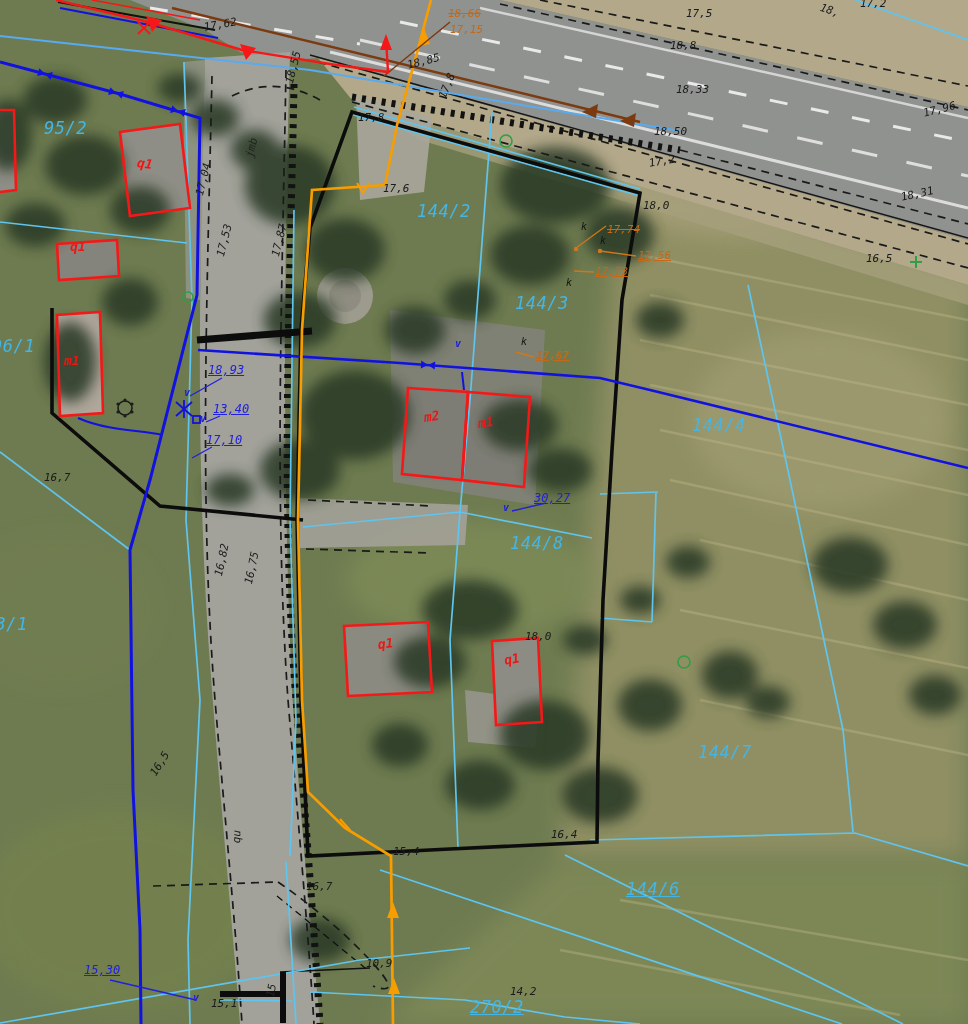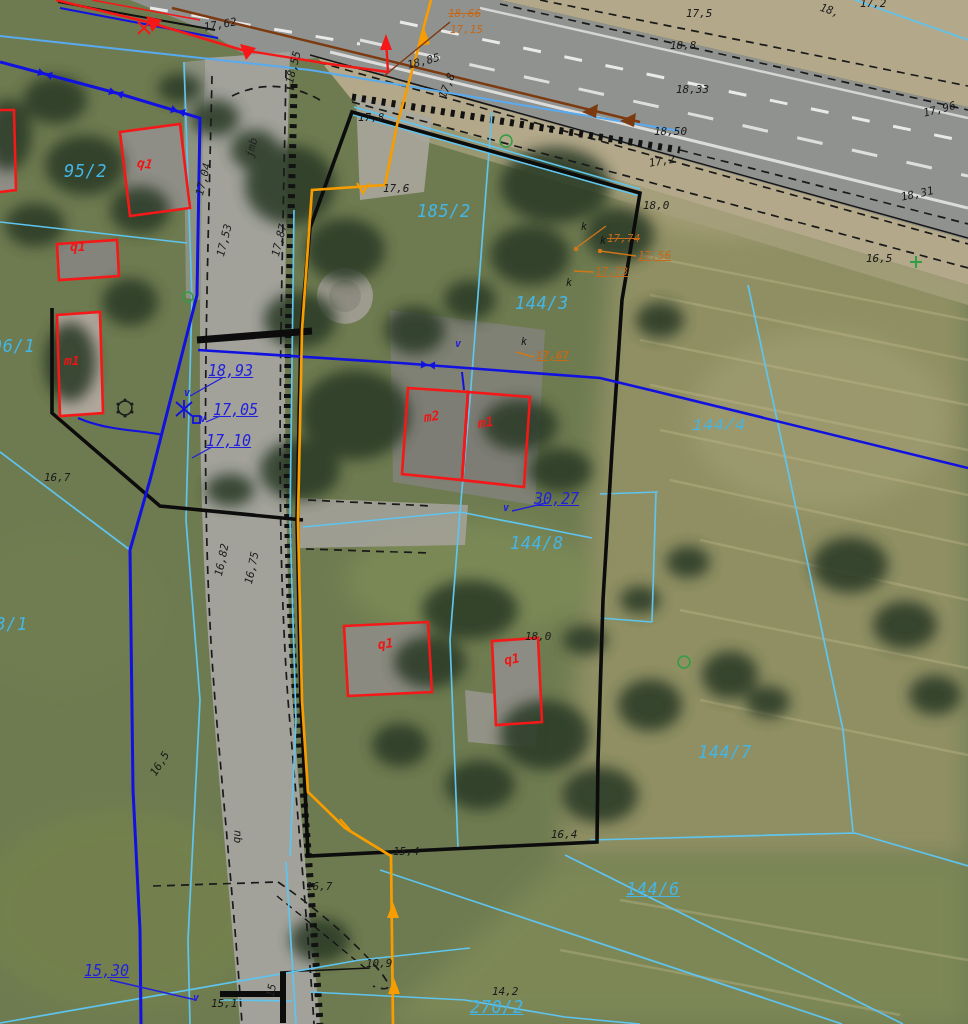--- a/index.html
+++ b/index.html
@@ -6,21 +6,21 @@
   #stage{position:relative;width:968px;height:1024px;overflow:hidden;
          background:linear-gradient(135deg,#6e7b50 0%,#6a784e 45%,#76815a 100%);
          font-family:"DejaVu Sans",sans-serif;}
   #stage svg{position:absolute;left:0;top:0;}
   #labels{position:absolute;left:0;top:0;width:100%;height:100%;pointer-events:none;}
   .lbl{position:absolute;font-family:"DejaVu Sans Mono","Liberation Mono",monospace;
        font-style:italic;white-space:nowrap;transform-origin:left top;line-height:1;}
   .c-parcel{color:var(--parcel,#45b5e5);font-size:17px;letter-spacing:.5px;}
   .c-bld{color:var(--bld,#ef1515);font-size:13px;font-weight:bold;}
   .c-blk{color:#1b1b1b;font-size:11px;}
-  .c-blu{color:var(--wat,#2121dd);font-size:15px;text-align:center;}
+  .c-blu{color:var(--wat,#2121dd);font-size:12px;text-align:center;}
   .c-org{color:var(--gas-t,#c2691a);font-size:11px;}
   .c-k{color:#141414;font-size:10px;}
   .c-v{color:var(--wat,#2121dd);font-size:10px;font-weight:bold;}
   .c-road{color:#222;font-size:11px;}
   .u{text-decoration:underline;}
   .s{text-decoration:line-through;}
 </style>
 </head>
 <body>
 
@@ -296,26 +296,26 @@
           <circle cx="132" cy="404" r="1.6" fill="#1c1c1c"></circle>
         <circle cx="132" cy="412" r="1.6" fill="#1c1c1c"></circle>
           <circle cx="125" cy="416" r="1.6" fill="#1c1c1c"></circle>
         <circle cx="118" cy="412" r="1.6" fill="#1c1c1c"></circle>
           <circle cx="118" cy="404" r="1.6" fill="#1c1c1c"></circle>
       </g>
     </g>
   </svg>
 
   <div id="labels">
-      <div class="lbl c-parcel" style="left: 64px; top: 120px; margin-top: 43px;">95/2</div>
+      <div class="lbl c-parcel" style="left: 44px; top: 120px;">95/2</div>
       <div class="lbl c-parcel" style="left: -8px; top: 338px;">96/1</div>
       <div class="lbl c-parcel" style="left: -26px; top: 616px;">143/1</div>
-      <div class="lbl c-parcel" style="left: 417px; top: 203px;">185/2</div>
+      <div class="lbl c-parcel" style="left: 417px; top: 203px;">144/2</div>
       <div class="lbl c-parcel" style="left: 515px; top: 295px;">144/3</div>
-      <div class="lbl c-parcel" style="left: 692px; top: 417px; font-family: Liberation Mono, monospace;">144/4</div>
+      <div class="lbl c-parcel" style="left: 692px; top: 417px;">144/4</div>
       <div class="lbl c-parcel" style="left: 510px; top: 535px;">144/8</div>
       <div class="lbl c-parcel" style="left: 698px; top: 744px;">144/7</div>
       <div class="lbl c-parcel u" style="left: 626px; top: 881px;">144/6</div>
       <div class="lbl c-parcel u" style="left: 470px; top: 999px;">270/2</div>
       <div class="lbl c-bld" style="left: 138px; top: 156px; transform: rotate(8deg);">q1</div>
       <div class="lbl c-bld" style="left: 70px; top: 240px;">q1</div>
       <div class="lbl c-bld" style="left: 64px; top: 354px;">m1</div>
       <div class="lbl c-bld" style="left: 423px; top: 411px; transform: rotate(-8deg);">m2</div>
       <div class="lbl c-bld" style="left: 477px; top: 417px; transform: rotate(-8deg);">m1</div>
       <div class="lbl c-bld" style="left: 377px; top: 638px; transform: rotate(-6deg);">q1</div>
@@ -336,36 +336,36 @@
       <div class="lbl c-blk" style="left: 383px; top: 183px;">17,6</div>
       <div class="lbl c-blk" style="left: 525px; top: 631px;">18,0</div>
       <div class="lbl c-blk" style="left: 44px; top: 472px;">16,7</div>
       <div class="lbl c-blk" style="left: 306px; top: 881px;">16,7</div>
       <div class="lbl c-blk" style="left: 213px; top: 575px; transform: rotate(-78deg);">16,82</div>
       <div class="lbl c-blk" style="left: 243px; top: 583px; transform: rotate(-78deg);">16,75</div>
       <div class="lbl c-blk" style="left: 148px; top: 772px; transform: rotate(-58deg);">16,5</div>
       <div class="lbl c-blk" style="left: 393px; top: 846px;">15,4</div>
       <div class="lbl c-blk" style="left: 551px; top: 829px;">16,4</div>
       <div class="lbl c-blk" style="left: 366px; top: 958px;">10,9</div>
-      <div class="lbl c-blk" style="left: 492px; top: 986px;">14,2</div>
+      <div class="lbl c-blk" style="left: 510px; top: 986px;">14,2</div>
       <div class="lbl c-blk" style="left: 183px; top: 998px; margin-left: 28px;">15,1</div>
       <div class="lbl c-blk" style="left: 284px; top: 82px; transform: rotate(-76deg);">18,55</div>
       <div class="lbl c-blk" style="left: 215px; top: 255px; transform: rotate(-76deg);">17,53</div>
       <div class="lbl c-blk" style="left: 270px; top: 255px; transform: rotate(-76deg);">17,87</div>
       <div class="lbl c-blk" style="left: 194px; top: 194px; transform: rotate(-76deg);">17,04</div>
       <div class="lbl c-blk" style="left: 860px; top: -2px;">17,2</div>
       <div class="lbl c-blk" style="left: 822px; top: 2px; transform: rotate(18deg);">18,</div>
       <div class="lbl c-blu u" style="left: 208px; top: 364px;">18,93</div>
-      <div class="lbl c-blu u" style="left: 213px; top: 403px;">17,05</div>
+      <div class="lbl c-blu u" style="left: 213px; top: 403px;">13,40</div>
       <div class="lbl c-blu u" style="left: 206px; top: 434px;">17,10</div>
       <div class="lbl c-blu u" style="left: 534px; top: 492px;">30,27</div>
       <div class="lbl c-blu u" style="left: 84px; top: 964px;">15,30</div>
       <div class="lbl c-org s" style="left: 448px; top: 8px;">18,66</div>
       <div class="lbl c-org" style="left: 450px; top: 24px; text-align: center;">17,15</div>
-      <div class="lbl c-org s" style="left: 607px; top: 233px;">17,74</div>
+      <div class="lbl c-org s" style="left: 607px; top: 224px;">17,74</div>
       <div class="lbl c-org u" style="left: 638px; top: 250px;">17,56</div>
       <div class="lbl c-org u" style="left: 595px; top: 266px;">17,73</div>
       <div class="lbl c-org u" style="left: 536px; top: 350px; font-weight: bold;">17,67</div>
       <div class="lbl c-k" style="left: 581px; top: 222px;">k</div>
       <div class="lbl c-k" style="left: 600px; top: 236px;">k</div>
       <div class="lbl c-k" style="left: 566px; top: 278px;">k</div>
       <div class="lbl c-k" style="left: 521px; top: 337px;">k</div>
       <div class="lbl c-v" style="left: 184px; top: 388px;">v</div>
       <div class="lbl c-v" style="left: 200px; top: 414px;">v</div>
       <div class="lbl c-v" style="left: 455px; top: 339px;">v</div>

